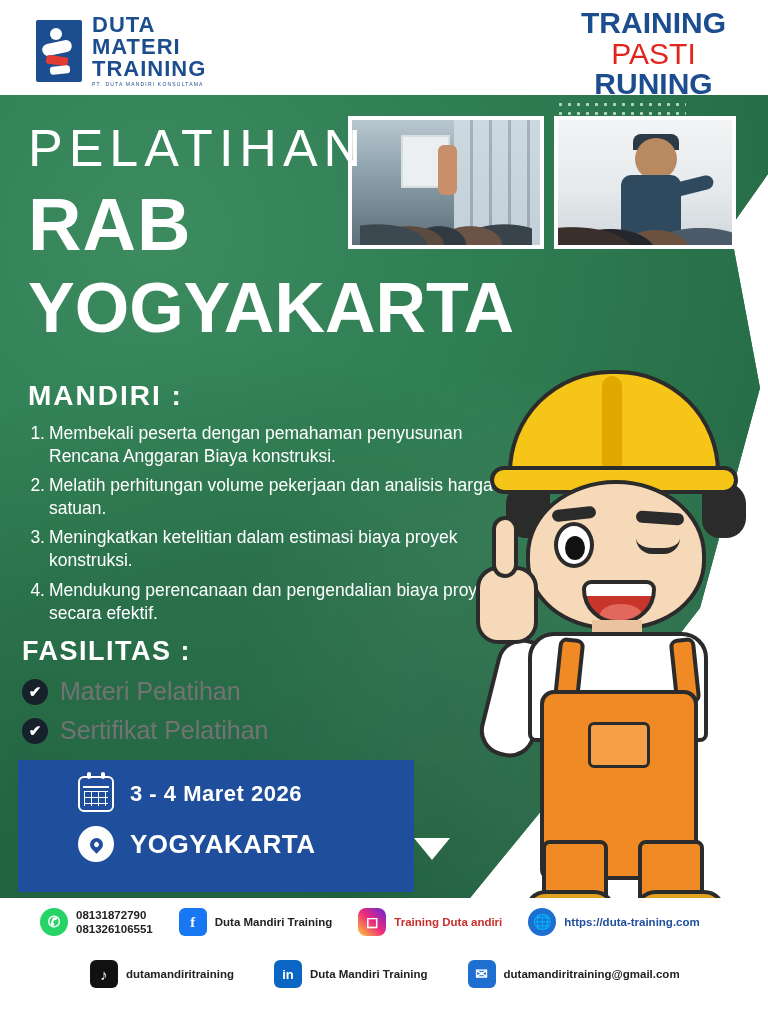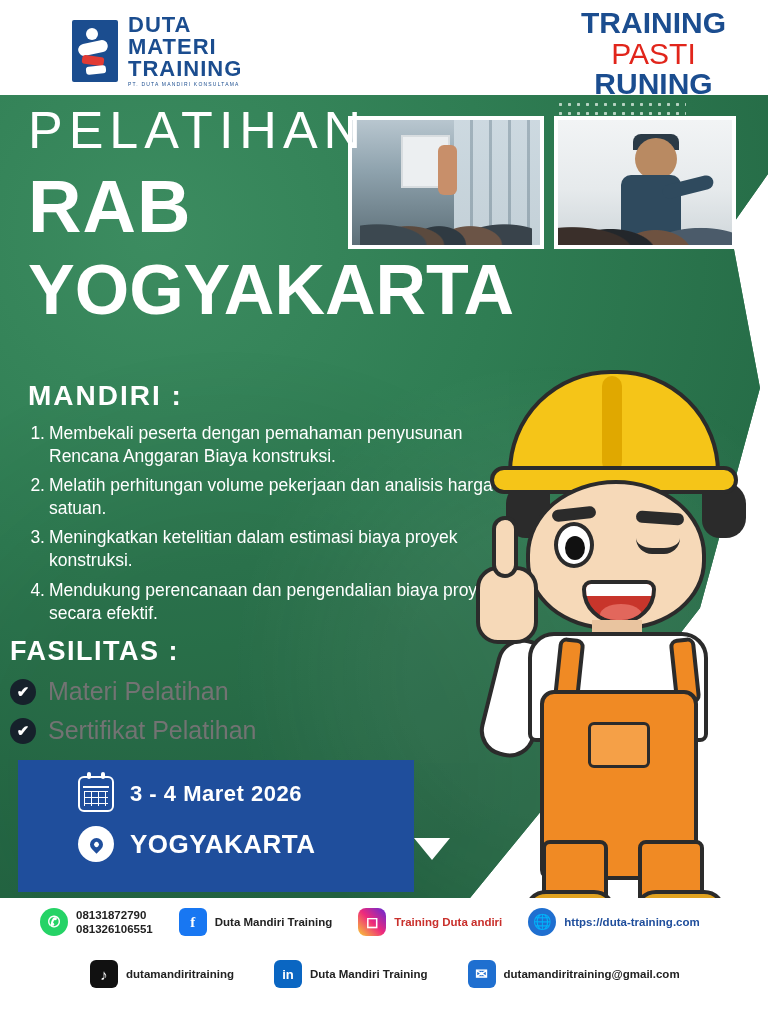--- a/index.html
+++ b/index.html
@@ -18,21 +18,21 @@
 
   
   .header {
     position: absolute; top: 0; left: 0;
     width: 768px; height: 95px;
     background: #ffffff;
     z-index: 40;
   }
   .logo-wrap {
     position: absolute; left: 36px; top: 14px;
-    display: flex; align-items: center; gap: 10px; margin-left: 36px;
+    display: flex; align-items: center; gap: 10px;
   }
   .logo-mark {
     width: 46px; height: 62px;
     background: #1b4d8f;
     position: relative;
     border-radius: 2px;
   }
   .logo-mark .fig-head {
     position: absolute; left: 14px; top: 8px;
     width: 12px; height: 12px; border-radius: 50%;
@@ -174,21 +174,21 @@
   .ph2-aud {
     position:absolute; left:0; bottom:0; width:100%; height:46%;
     background:
       radial-gradient(ellipse at 8% 110%, #3a2f2a 0 26%, transparent 27%),
       radial-gradient(ellipse at 30% 115%, #23272b 0 26%, transparent 27%),
       radial-gradient(ellipse at 56% 118%, #6e5240 0 26%, transparent 27%),
       radial-gradient(ellipse at 82% 112%, #4b5b6a 0 26%, transparent 27%);
   }
 
   
-  .title-block { position: absolute; left: 28px; top: 104px; z-index: 20; }
+  .title-block { position: absolute; left: 28px; top: 122px; z-index: 20; }
   .t-pelatihan {
     font-size: 52px; font-weight: 300; color: #ffffff;
     letter-spacing: 6px; line-height: 1;
   }
   .t-rab {
     font-size: 74px; font-weight: 800; color: #ffffff;
     letter-spacing: 1px; line-height: 1.05; margin-top: 12px;
   }
   .t-konstruksi {
     font-size: 70px; font-weight: 800; color: #ffffff;
@@ -203,21 +203,21 @@
   .materi-list { margin-top: 10px; }
   .materi-item {
     display: flex; gap: 4px;
     color: #ffffff; font-size: 17.5px; line-height: 1.32;
     margin-bottom: 6px;
   }
   .materi-item .num { width: 17px; flex: 0 0 17px; text-align: right; }
   .materi-item .txt { flex: 1; }
 
   
-  .sec-fasilitas { position: absolute; left: 0; top: 636px; z-index: 22; width: 420px; }
+  .sec-fasilitas { position: absolute; left: 12px; top: 636px; z-index: 22; width: 420px; }
   .fas-head {
     font-size: 27px; font-weight: 800; color: #ffffff; letter-spacing: 1.5px;
     margin-left: 10px;
   }
   .fas-item {
     display: flex; align-items: center; gap: 12px;
     margin-top: 10px; margin-left: 10px;
   }
   .check {
     width: 26px; height: 26px; border-radius: 50%;

